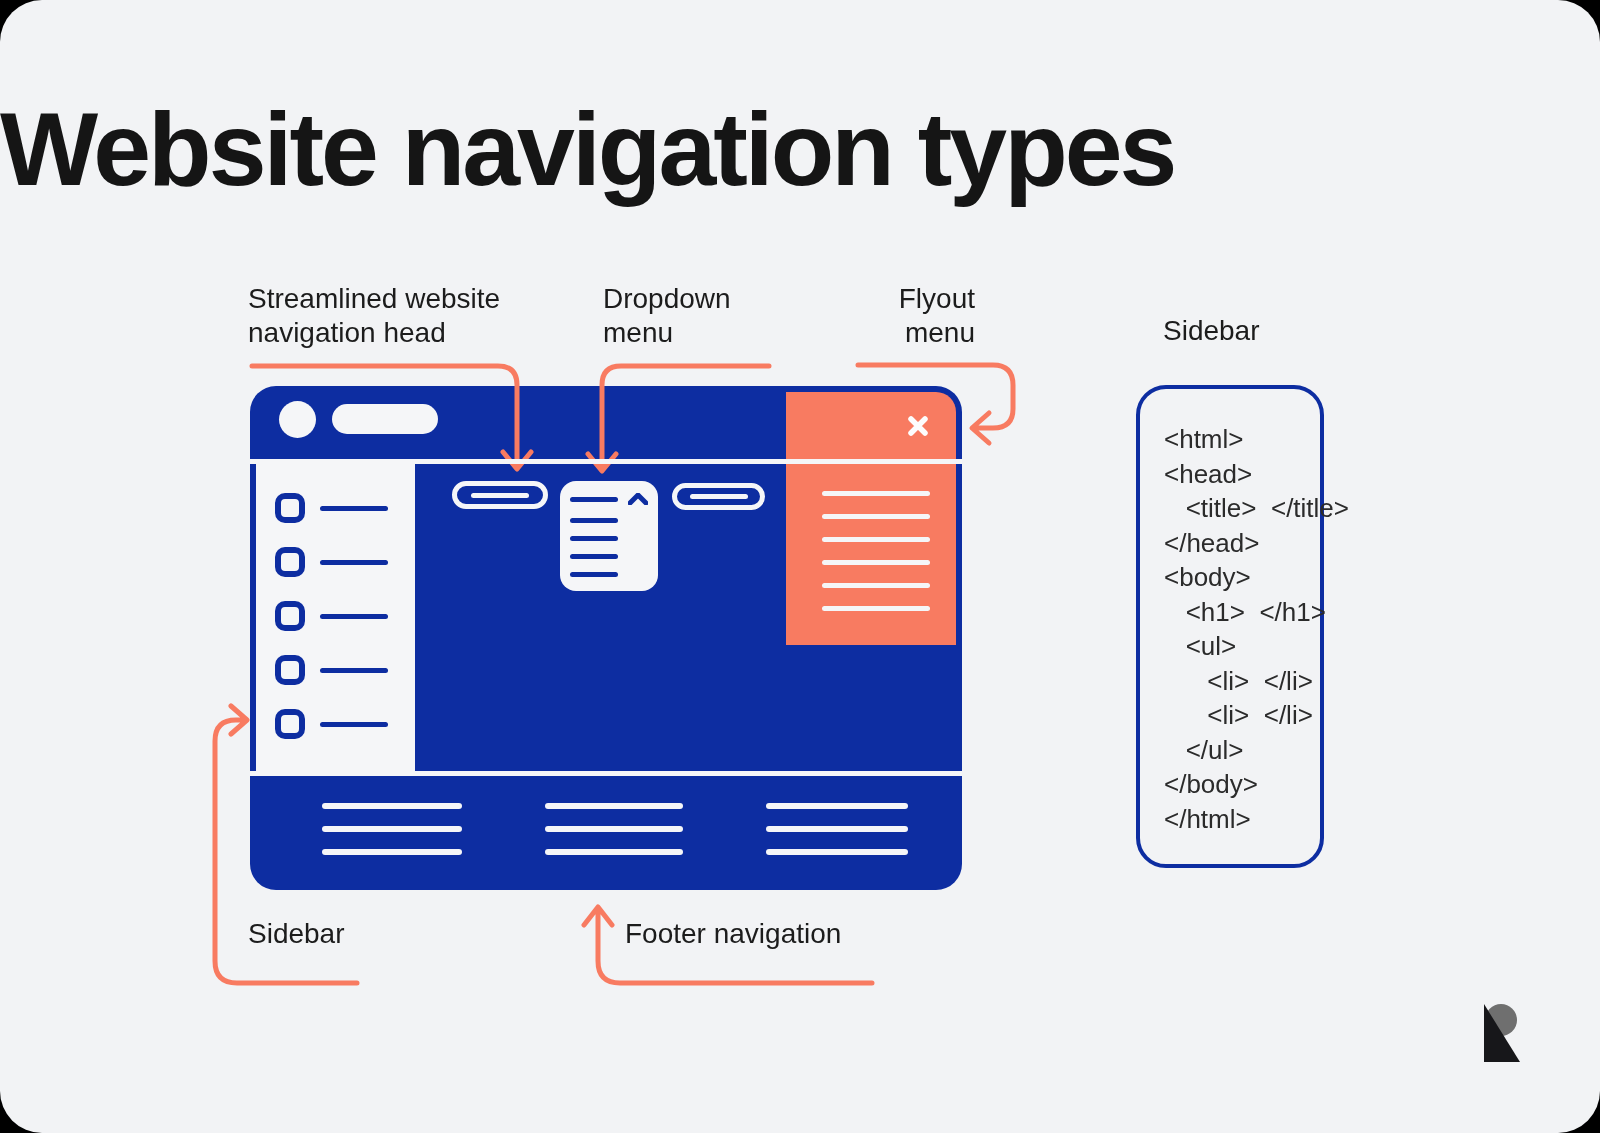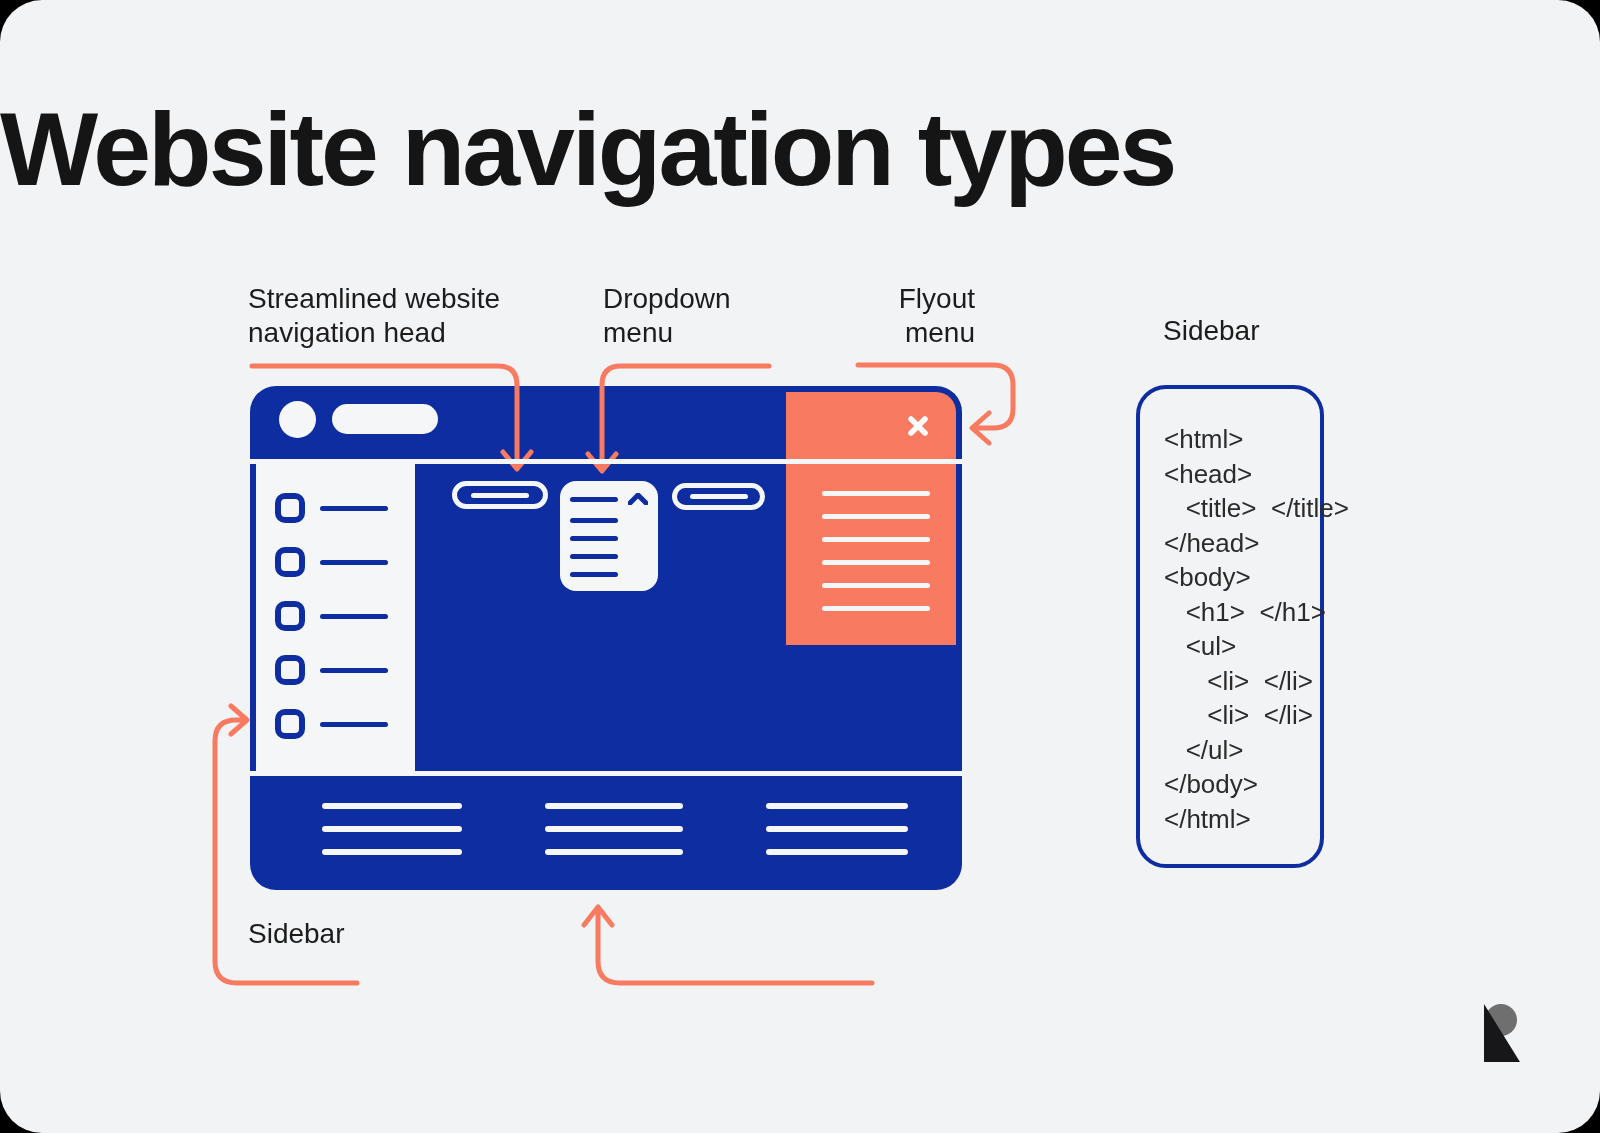--- a/index.html
+++ b/index.html
@@ -73,20 +73,21 @@
 
 <div class="canvas">
 
   <h1 class="title">Website navigation types</h1>
 
   <div class="lbl" id="lbl-streamlined">Streamlined website navigation head</div>
   <div class="lbl" id="lbl-dropdown">Dropdown menu</div>
   <div class="lbl" id="lbl-flyout">Flyout menu</div>
   <div class="lbl" id="lbl-sitemap">Sidebar</div>
   <div class="lbl" id="lbl-sidebar">Sidebar</div>
+  <div class="lbl" id="lbl-footer">Footer navigation</div>
 
   <div class="browser">
     <div class="avatar"></div>
     <div class="search-pill"></div>
 
     <div class="b-sidebar">
       <div class="s-item">
         <span class="s-box"></span>
         <span class="s-line"></span>
       </div>

